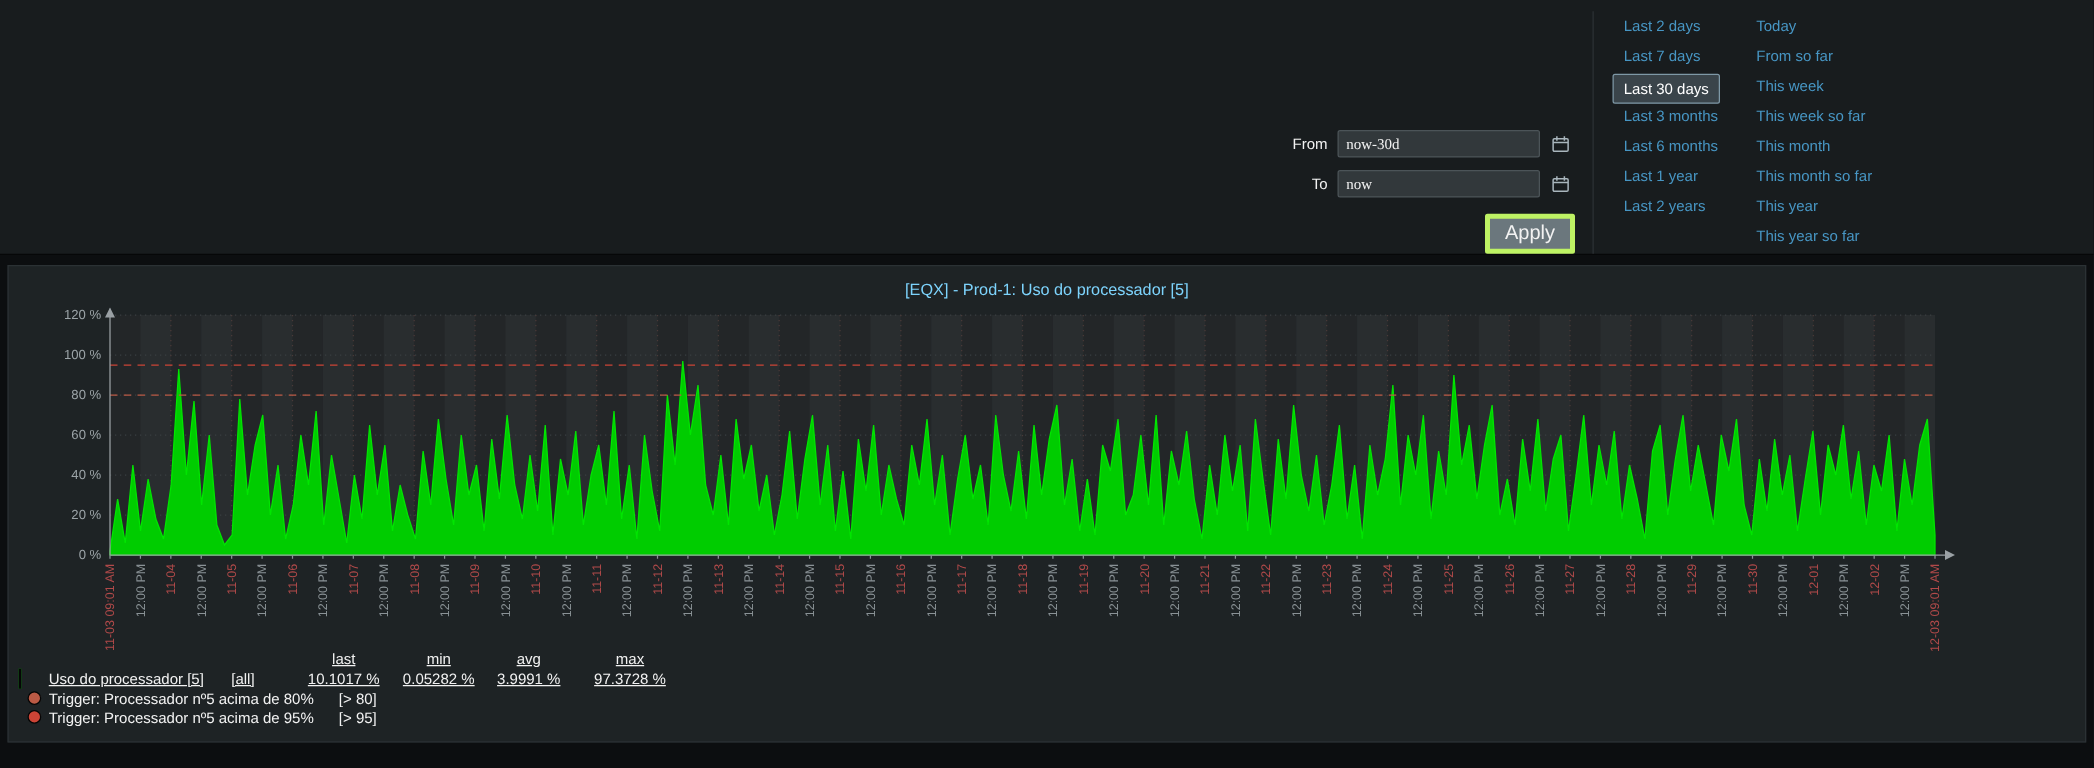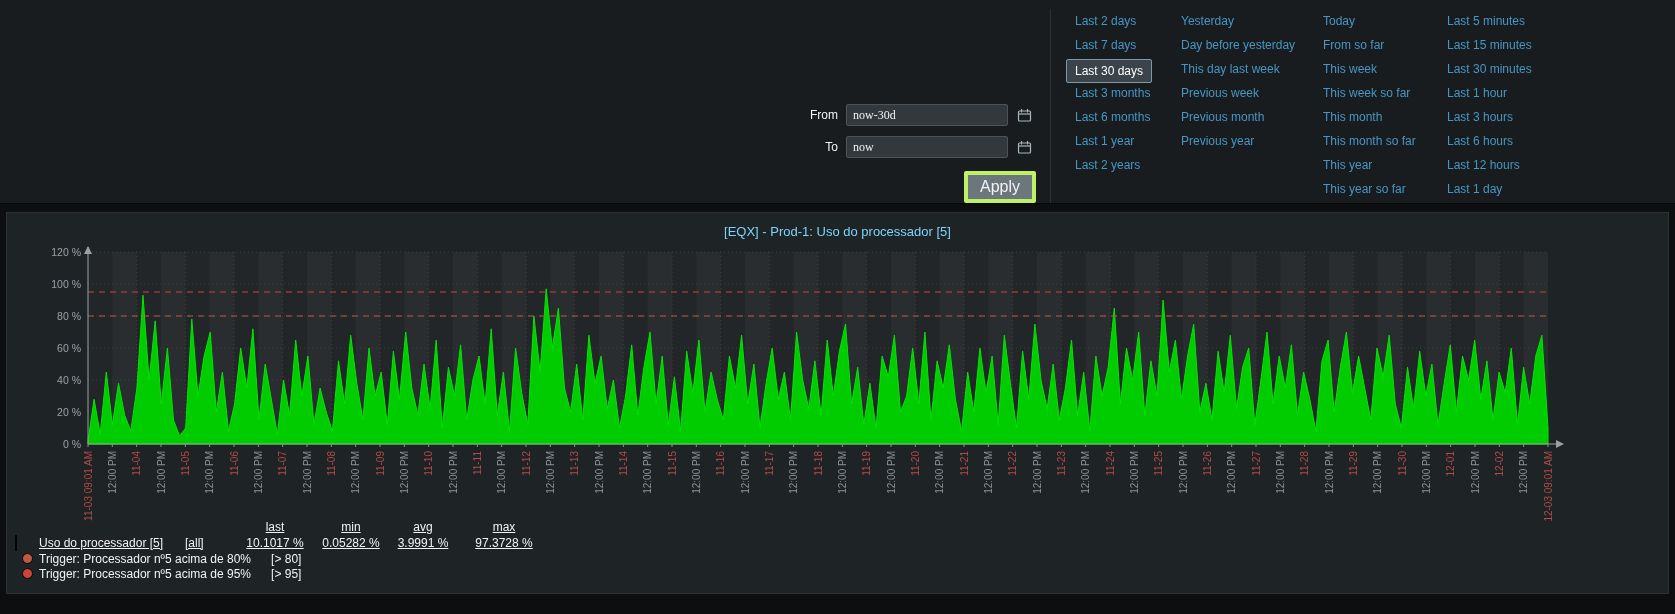--- a/index.html
+++ b/index.html
@@ -111,46 +111,28 @@
       <div class="range-col">
         <a class="range-link">Last 2 days</a>
         <a class="range-link">Last 7 days</a>
         <a class="range-link selected">Last 30 days</a>
         <a class="range-link">Last 3 months</a>
         <a class="range-link">Last 6 months</a>
         <a class="range-link">Last 1 year</a>
         <a class="range-link">Last 2 years</a>
       </div>
       <div class="range-col">
-        <a class="range-link">Yesterday</a>
-        <a class="range-link">Day before yesterday</a>
-        <a class="range-link">This day last week</a>
-        <a class="range-link">Previous week</a>
-        <a class="range-link">Previous month</a>
-        <a class="range-link">Previous year</a>
-      </div>
-      <div class="range-col">
         <a class="range-link">Today</a>
         <a class="range-link">From so far</a>
         <a class="range-link">This week</a>
         <a class="range-link">This week so far</a>
         <a class="range-link">This month</a>
         <a class="range-link">This month so far</a>
         <a class="range-link">This year</a>
         <a class="range-link">This year so far</a>
-      </div>
-      <div class="range-col">
-        <a class="range-link">Last 5 minutes</a>
-        <a class="range-link">Last 15 minutes</a>
-        <a class="range-link">Last 30 minutes</a>
-        <a class="range-link">Last 1 hour</a>
-        <a class="range-link">Last 3 hours</a>
-        <a class="range-link">Last 6 hours</a>
-        <a class="range-link">Last 12 hours</a>
-        <a class="range-link">Last 1 day</a>
       </div>
     </div>
 </section>
 
 <section class="panel graph-panel">
   <div class="graph-title">[EQX] - Prod-1: Uso do processador [5]</div>
   <svg id="chart-svg" width="1661" height="272">
       <rect x="81" y="7" width="1460" height="192" fill="#232628"></rect>
       <rect x="105.33333333333333" y="7" width="24.333333333333332" height="192" fill="#292d2f"></rect>
       <rect x="154" y="7" width="24.333333333333332" height="192" fill="#292d2f"></rect>

